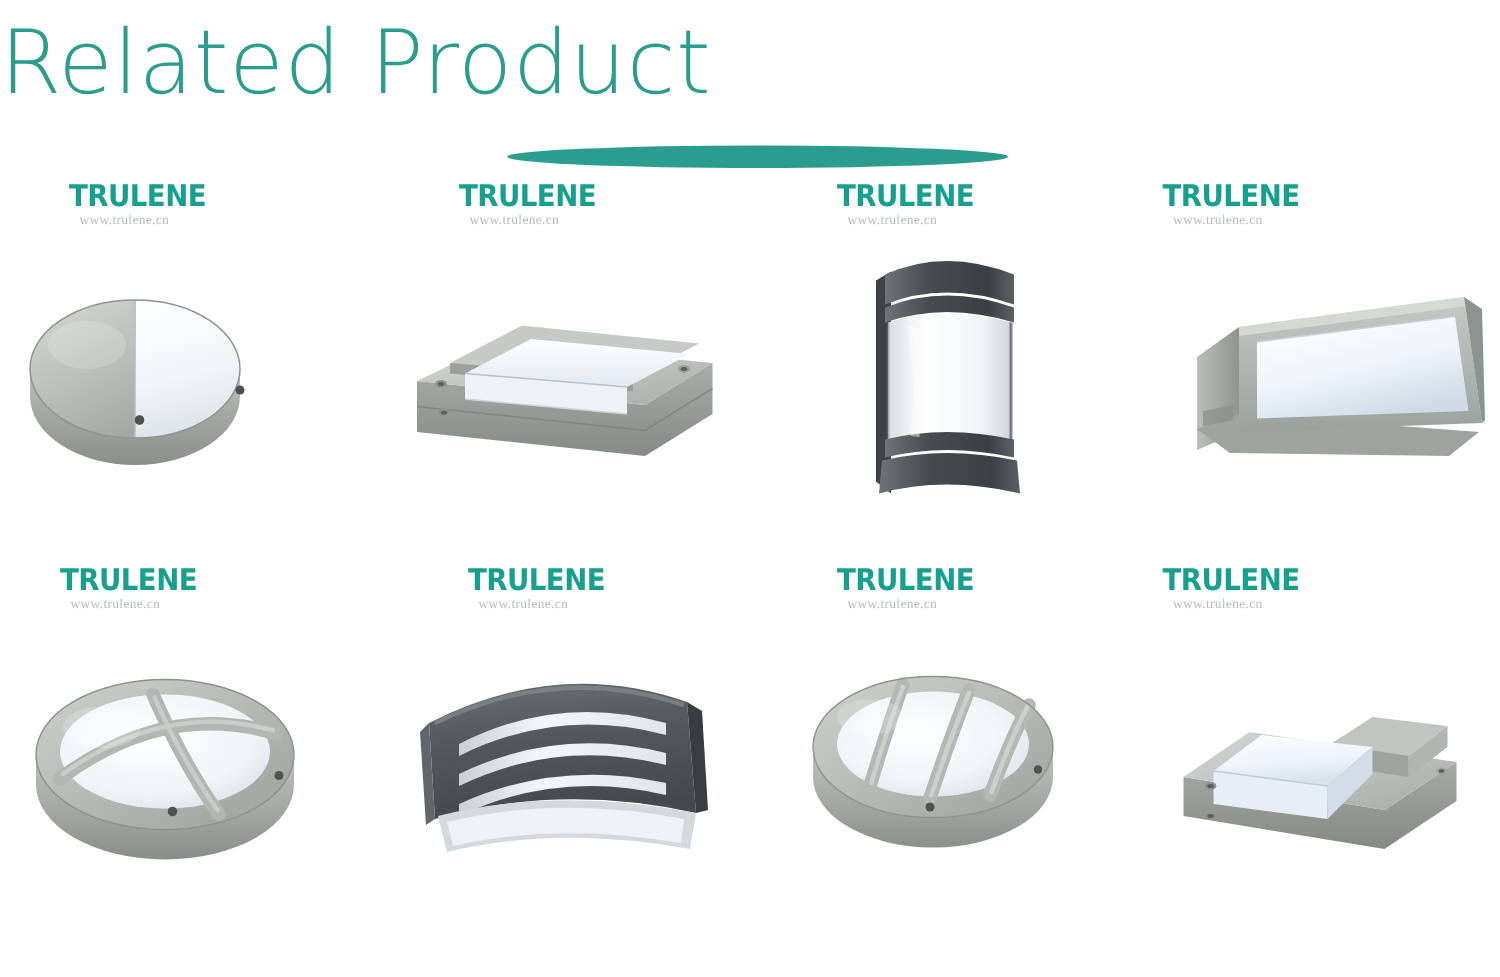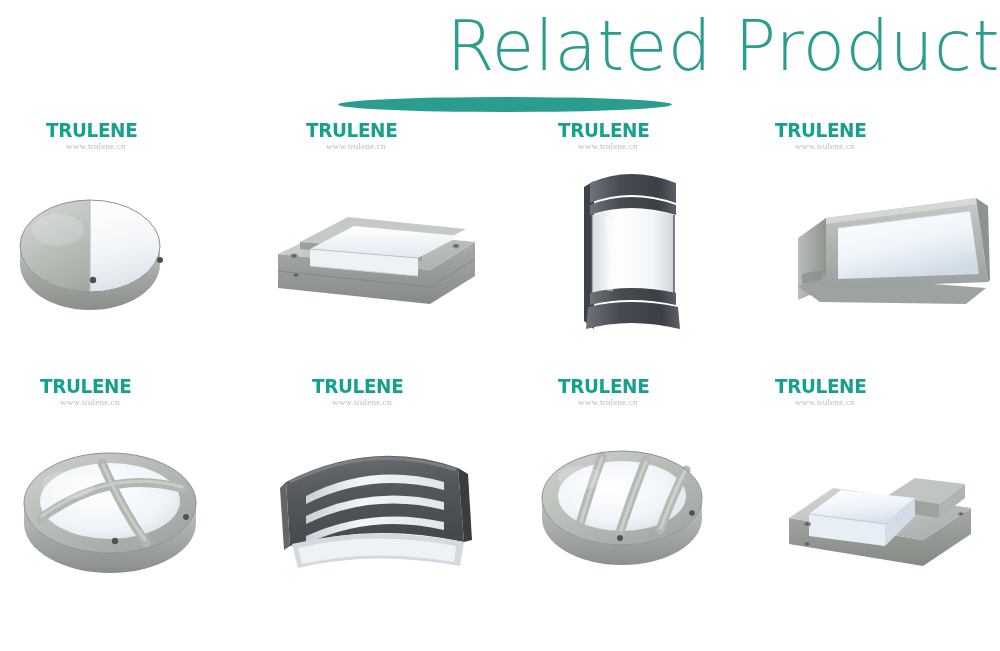--- a/index.html
+++ b/index.html
@@ -7,24 +7,24 @@
     width:1000px;height:651px;
     background:#ffffff;
     font-family:"Liberation Sans", sans-serif;
     overflow:hidden;position:relative;
   }
 
   
   .header{position:absolute;left:0;top:0;width:1000px;height:120px;}
   .page-title{
     position:absolute;left:0;top:12px;width:1000px;
-    text-align:right;
+    text-align:left;
     font-family:"DejaVu Sans", sans-serif;
     font-weight:300;
-    font-size:69px;
+    font-size:59px;
     letter-spacing:0.5px;
     color:#2a9d8f;
     line-height:1.0;
   }
   .title-divider{
     position:absolute;left:338px;top:97px;
     width:334px;height:15px;
     background:#2a9d8f;
     border-radius:50%/50%;
   }
@@ -54,21 +54,21 @@
     transform-origin:left center;
     white-space:nowrap;
   }
   .logo-url{
     font-family:"Liberation Serif", serif;
     font-size:9px;
     color:#b8bcbd;
     line-height:11px;
     letter-spacing:0.2px;
     margin-top:1px;
-    margin-left:20px;
+    margin-left:7px;
     white-space:nowrap;
   }
 
   
   .cell.col-1 .logo{left:46px;top:2px;}
   .cell.col-2 .logo{left:56px;top:2px;}
   .cell.col-3 .logo{left:58px;top:2px;}
   .cell.col-4 .logo{left:25px;top:2px;}
   .row-2 .cell.col-1 .logo{left:40px;top:0px;}
   .row-2 .cell.col-2 .logo{left:62px;top:0px;}

